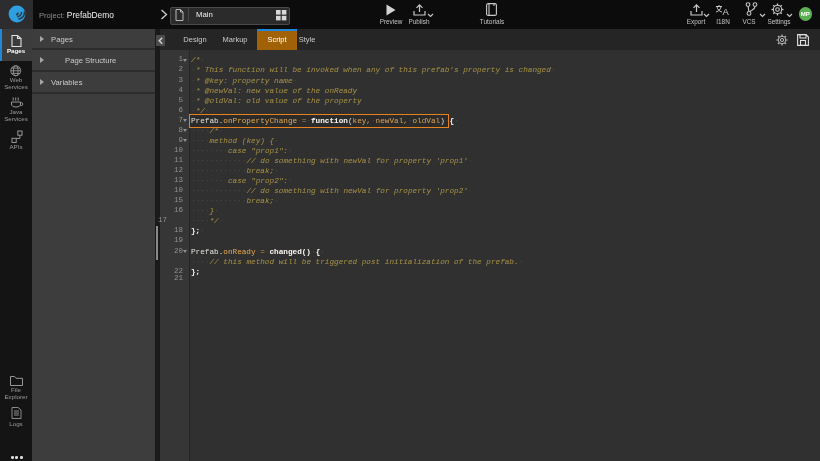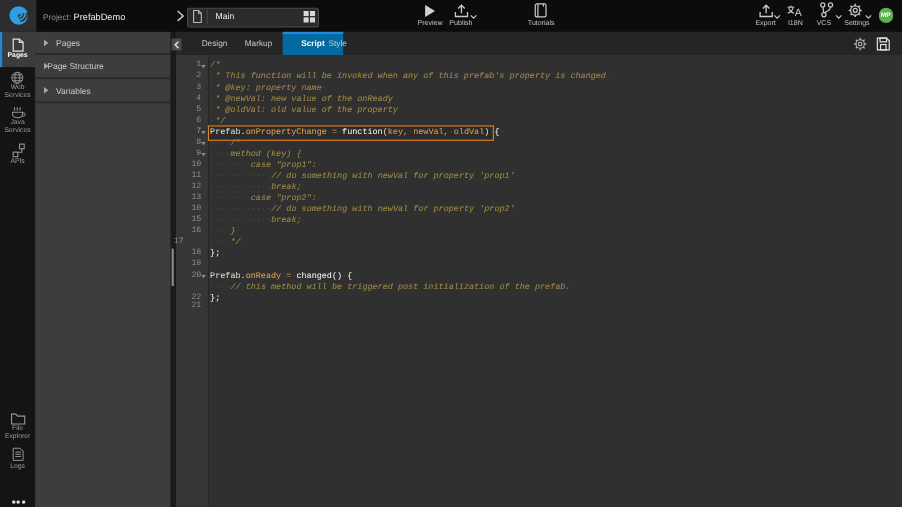--- a/index.html
+++ b/index.html
@@ -15,21 +15,21 @@
 .rlab{position:absolute;width:32px;text-align:center;color:#9a9a9a;font-size:6.2px;line-height:6.8px}
 .tlab{position:absolute;text-align:center;color:#c4c4c4;font-size:6.4px}
 .acc{position:absolute;left:32px;width:123px;color:#cbcbcb;font-size:7.7px}
 .tri{position:absolute;width:0;height:0;border-top:3px solid transparent;border-bottom:3px solid transparent;border-left:4.6px solid #a6a6a6}
 .fold{position:absolute;width:0;height:0;border-left:2.6px solid transparent;border-right:2.6px solid transparent;border-top:3.6px solid #8f8f8f}
 pre{margin:0;font-family:"Liberation Mono",monospace;font-size:7.7px;line-height:10.06px;text-shadow:0 0 0.55px rgba(230,200,130,0.25)}
 .c{color:#98843f;font-style:italic}
 .d{color:#494949;font-style:normal;text-shadow:none}
 .o{color:#d99e49}
 .e{color:#bf7c35}
-.k{color:#f2f2f2;font-weight:normal}
+.k{color:#f2f2f2;font-weight:bold}
 .p{color:#d9d9d9}
 .a{color:#cc9950;}
 svg{position:absolute;overflow:visible}
 </style></head>
 <body style="filter:blur(0.3px)">
 <div class="abs" id="topbar"></div>
 <div class="abs" id="logo"></div>
 <svg id="wmlogo" style="left:8px;top:5px" width="18" height="18" viewBox="0 0 18 18">
 <circle cx="9" cy="9" r="8.4" fill="#2e9fe0"></circle>
 <g transform="rotate(40 9 9)">
@@ -176,38 +176,38 @@
     </g>
   </svg>
 <div class="rlab" style="left:0;top:420.8px">Logs</div>
 <div class="abs" style="left:11px;top:444.5px"><span style="display:inline-block;width:2.6px;height:2.6px;border-radius:50%;background:#ddd;margin-right:1.9px"></span><span style="display:inline-block;width:2.6px;height:2.6px;border-radius:50%;background:#ddd;margin-right:1.9px"></span><span style="display:inline-block;width:2.6px;height:2.6px;border-radius:50%;background:#ddd"></span></div>
 
 <div class="abs" id="panel"></div>
 <div class="tri" style="left:40px;top:36px"></div>
 <div class="acc" style="left:51px;top:34.5px">Pages</div>
 <div class="abs" style="left:32px;top:47.5px;width:123px;height:2px;background:#2c2c2c"></div>
 <div class="tri" style="left:40px;top:57px"></div>
-<div class="acc" style="left:43px;top:55.5px">Page Structure</div>
+<div class="acc" style="left:65px;top:55.5px">Page Structure</div>
 <div class="abs" style="left:32px;top:69.8px;width:123px;height:2px;background:#2c2c2c"></div>
 <div class="tri" style="left:40px;top:79px"></div>
 <div class="acc" style="left:51px;top:77.5px">Variables</div>
 <div class="abs" style="left:32px;top:92px;width:123px;height:2px;background:#2c2c2c"></div>
 
 <div class="abs" id="strip"></div>
 <div class="abs" style="left:155.8px;top:225.5px;width:2px;height:34px;background:#8a8a8a"></div>
 <div class="abs" style="left:155.9px;top:34.5px;width:9.2px;height:11.5px;z-index:5;background:#4b4b4b"></div>
 <svg style="left:155.9px;top:34.5px;z-index:6" width="9.2" height="11.5" viewBox="0 0 9.2 11.5">
     <polyline points="6.2,2.8 3.3,5.75 6.2,8.7" fill="none" stroke="#d2d2d2" stroke-width="1.5"></polyline>
   </svg>
 
 <div class="abs" id="edit"></div>
 <div class="abs" id="tabbar"></div>
 <div class="tab" style="left:176px;width:38px">Design</div>
 <div class="tab" style="left:216px;width:38px">Markup</div>
-<div class="tab" style="left:257px;width:55px;background:#0369a1;border-top:2.5px solid #1f87dc;height:18.5px;line-height:17.5px;color:#fff;font-weight:bold">Script</div>
+<div class="tab" style="left:257px;width:40px;background:#a16207;border-top:2.5px solid #1f87dc;height:18.5px;line-height:17.5px;color:#fff;font-weight:normal">Script</div>
 <div class="tab" style="left:289px;width:36px">Style</div>
 <svg style="left:776px;top:34px" width="12" height="12" viewBox="0 0 12 12">
     <g stroke="#b9b9b9" stroke-width="1" fill="none">
       <circle cx="6" cy="6" r="3.8"></circle>
       <circle cx="6" cy="6" r="1.6"></circle>
       <g stroke-width="1.2">
         <line x1="6" y1="0.4" x2="6" y2="2"></line>
         <line x1="6" y1="10" x2="6" y2="11.6"></line>
         <line x1="0.4" y1="6" x2="2" y2="6"></line>
         <line x1="10" y1="6" x2="11.6" y2="6"></line>

